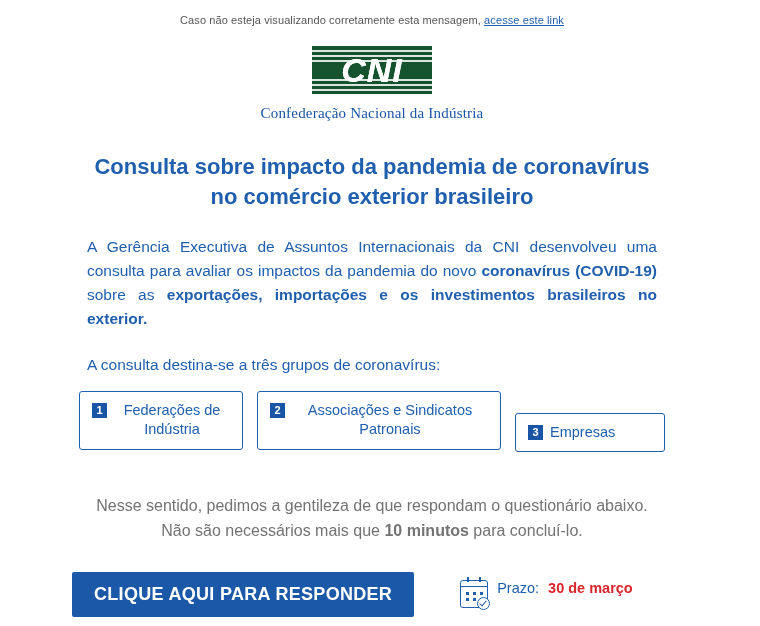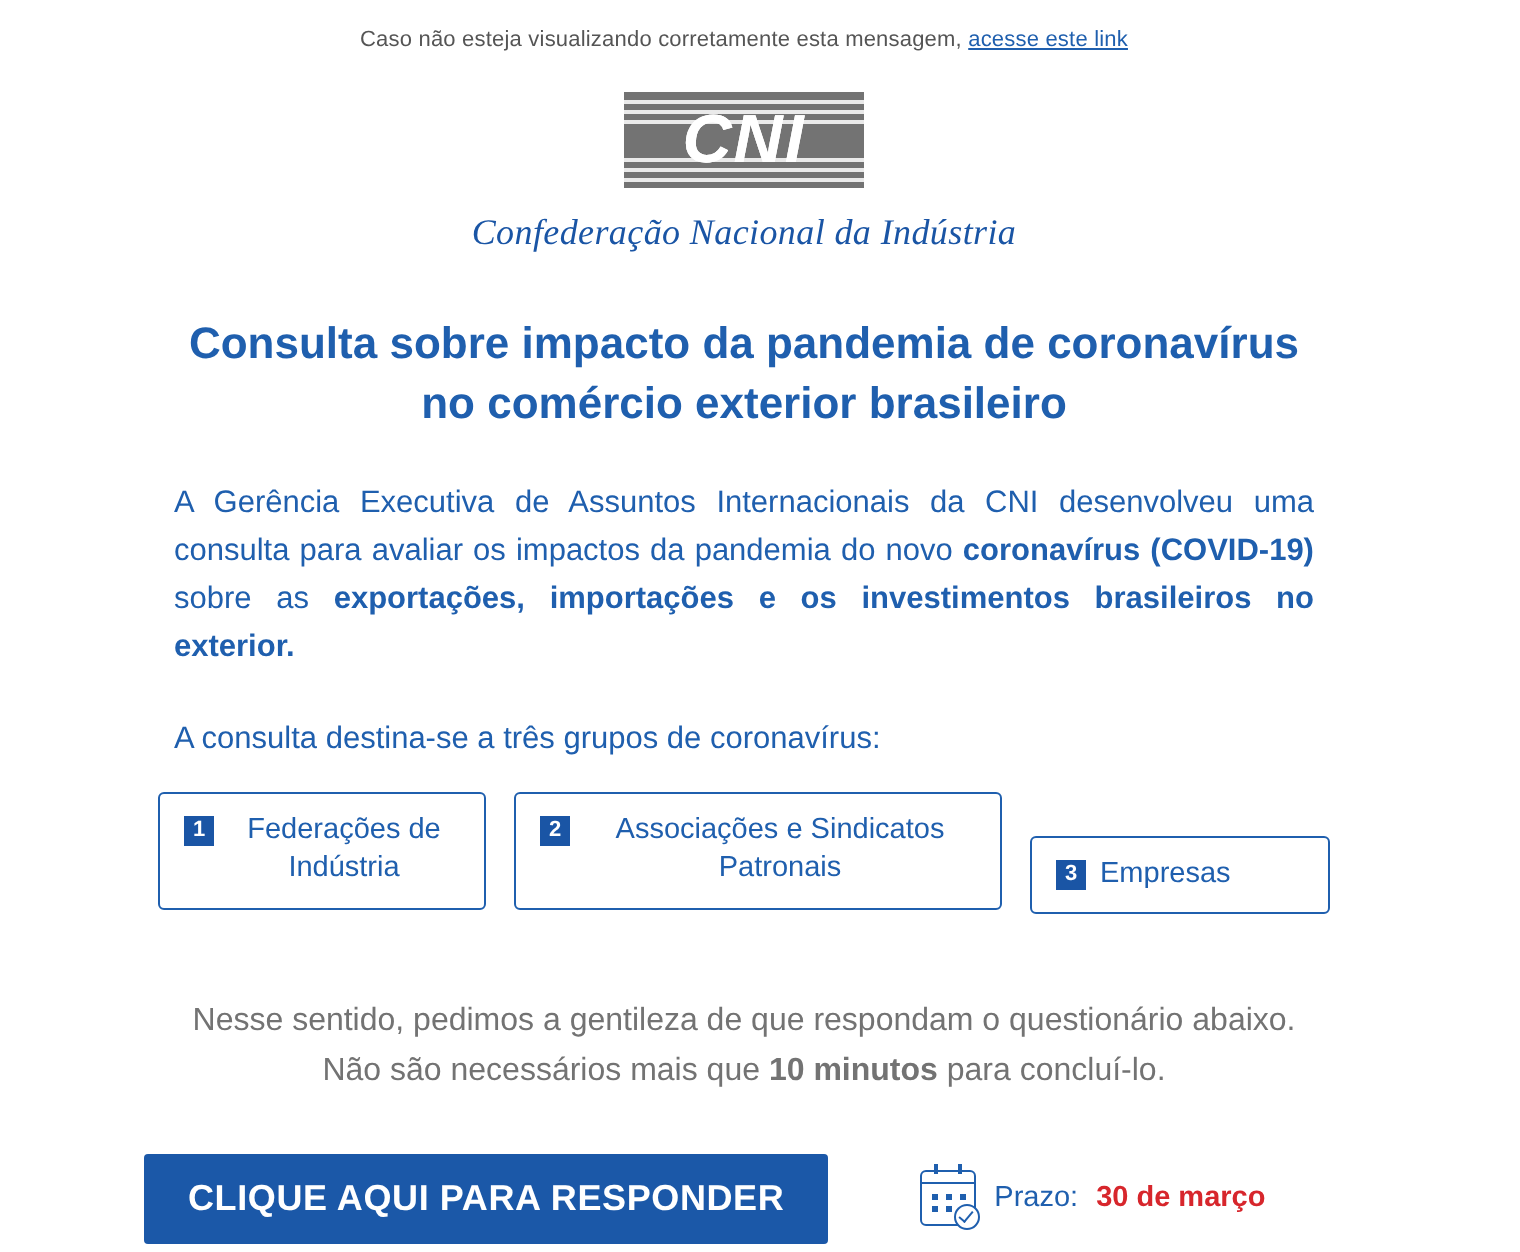--- a/index.html
+++ b/index.html
@@ -36,21 +36,21 @@
   
   .logo-block {
     margin-top: 20px;
     text-align: center;
   }
   .logo-mark {
     display: inline-block;
     position: relative;
     width: 120px;
     height: 48px;
-    background: #737373;
+    background: #14532d;
     overflow: hidden;
   }
   .logo-mark .stripes {
     position: absolute;
     left: 0; top: 0;
     width: 120px; height: 48px;
   }
   .logo-mark .stripes span {
     position: absolute;
     left: 0;
@@ -68,24 +68,23 @@
     font-family: "Liberation Sans", sans-serif;
     font-weight: bold;
     font-style: italic;
     font-size: 34px;
     letter-spacing: 1px;
     color: #ffffff;
     text-shadow: 0 0 0 #ffffff;
   }
   .logo-sub1 {
     margin-top: 7px;
-    font-size: 18px;
+    font-size: 15px;
     color: #1a55a5;
     font-family: "Liberation Serif", serif;
-    font-style: italic;
     letter-spacing: 0.2px;
   }
   .logo-sub2 {
     margin-top: 9px;
     font-size: 11.5px;
     font-weight: bold;
     color: #1a55a5;
     letter-spacing: 0.9px;
   }
 
@@ -184,21 +183,20 @@
     letter-spacing: 0.3px;
     padding: 12px 22px;
     border: none;
     border-radius: 2px;
     cursor: pointer;
     font-family: "Liberation Sans", sans-serif;
     white-space: nowrap;
   }
   .deadline {
     display: flex;
-    align-items: center;
     gap: 9px;
     font-size: 14.5px;
     color: #1f5fae;
   }
   .deadline .date {
     color: #d7262c;
     font-weight: bold;
   }
   .cal-icon {
     position: relative;

